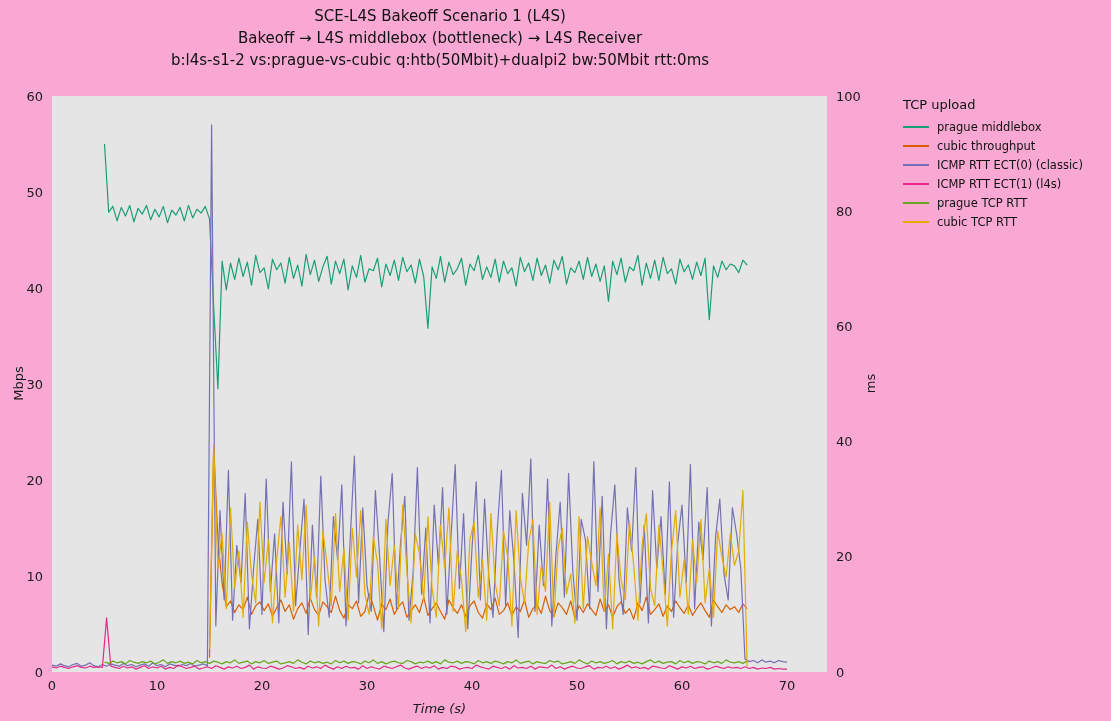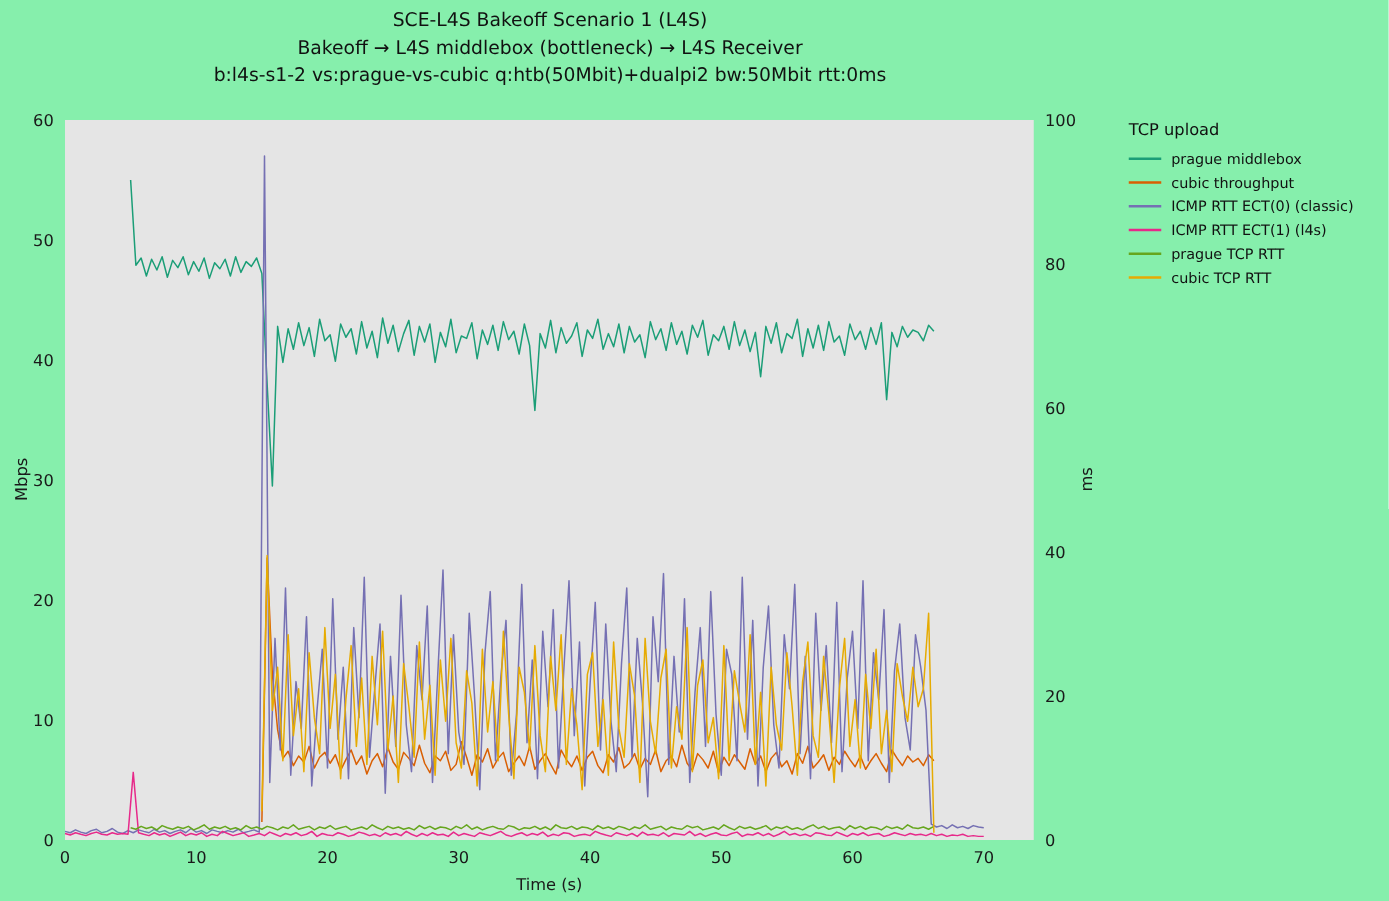--- a/index.html
+++ b/index.html
@@ -1,24 +1,24 @@
 <!DOCTYPE html>
 <html><head>
 <meta charset="utf-8">
 <style>
   html,body{margin:0;padding:0;background:#fff;}
-  .figure{position:relative;width:1111px;height:721px;background:#86efac;
+  .figure{position:relative;width:1111px;height:721px;background:#f9a8d4;
           font-family:"DejaVu Sans","Liberation Sans",sans-serif;color:#1a1a1a;overflow:hidden;}
   .titles{position:absolute;top:5px;left:0;width:880px;text-align:center;
           font-size:15px;line-height:22px;color:#111;}
   .chart-svg{position:absolute;left:0;top:0;}
   .axis-label{position:absolute;font-size:13px;color:#1a1a1a;}
   .ylabel-left{left:-22px;top:376px;transform:rotate(-90deg);transform-origin:center;width:80px;text-align:center;}
   .ylabel-right{left:830px;top:376px;transform:rotate(-90deg);transform-origin:center;width:80px;text-align:center;}
-  .xlabel{left:52px;top:701px;width:775px;text-align:center;}
+  .xlabel{left:52px;top:701px;width:775px;text-align:center;font-style:italic;}
   .legend{position:absolute;left:903px;top:97px;width:205px;}
   .legend-title{text-align:left;font-size:13px;margin-bottom:5px;color:#111;}
   .legend-item{display:flex;align-items:center;height:19px;}
   .legend-swatch{width:26px;height:2px;margin-right:8px;flex:0 0 26px;}
   .legend-label{font-size:11.5px;white-space:nowrap;color:#111;}
 </style>
 </head>
 <body>
 
 <div class="figure">

